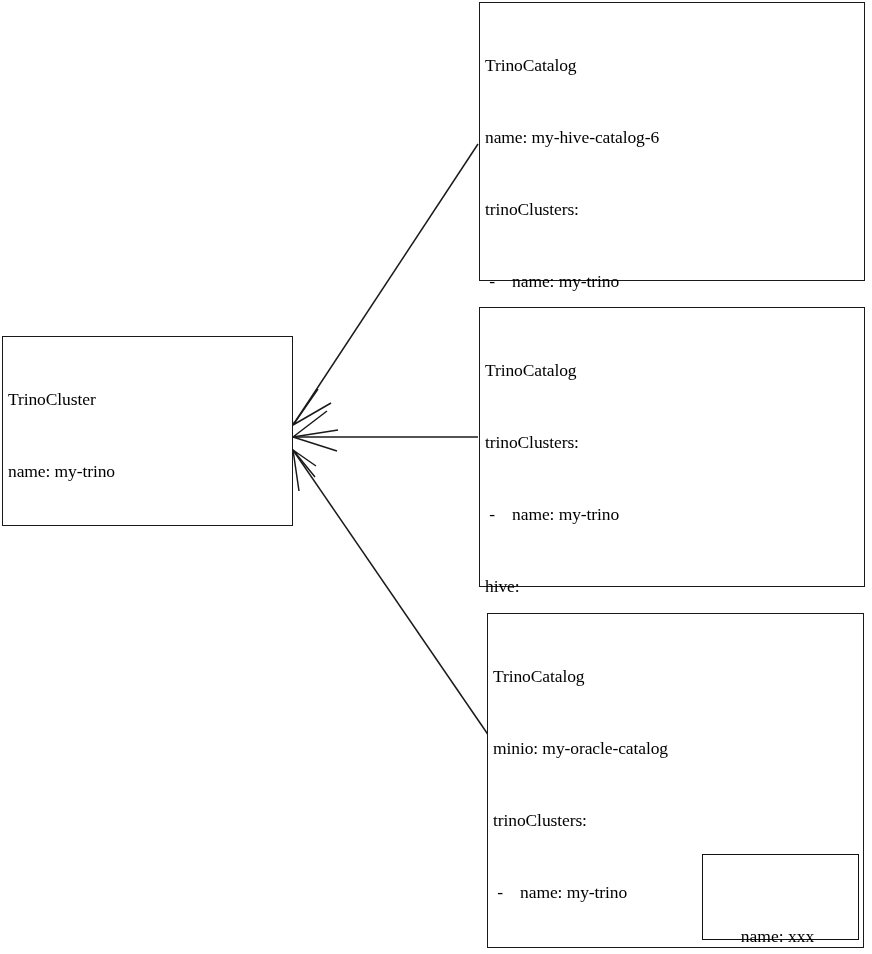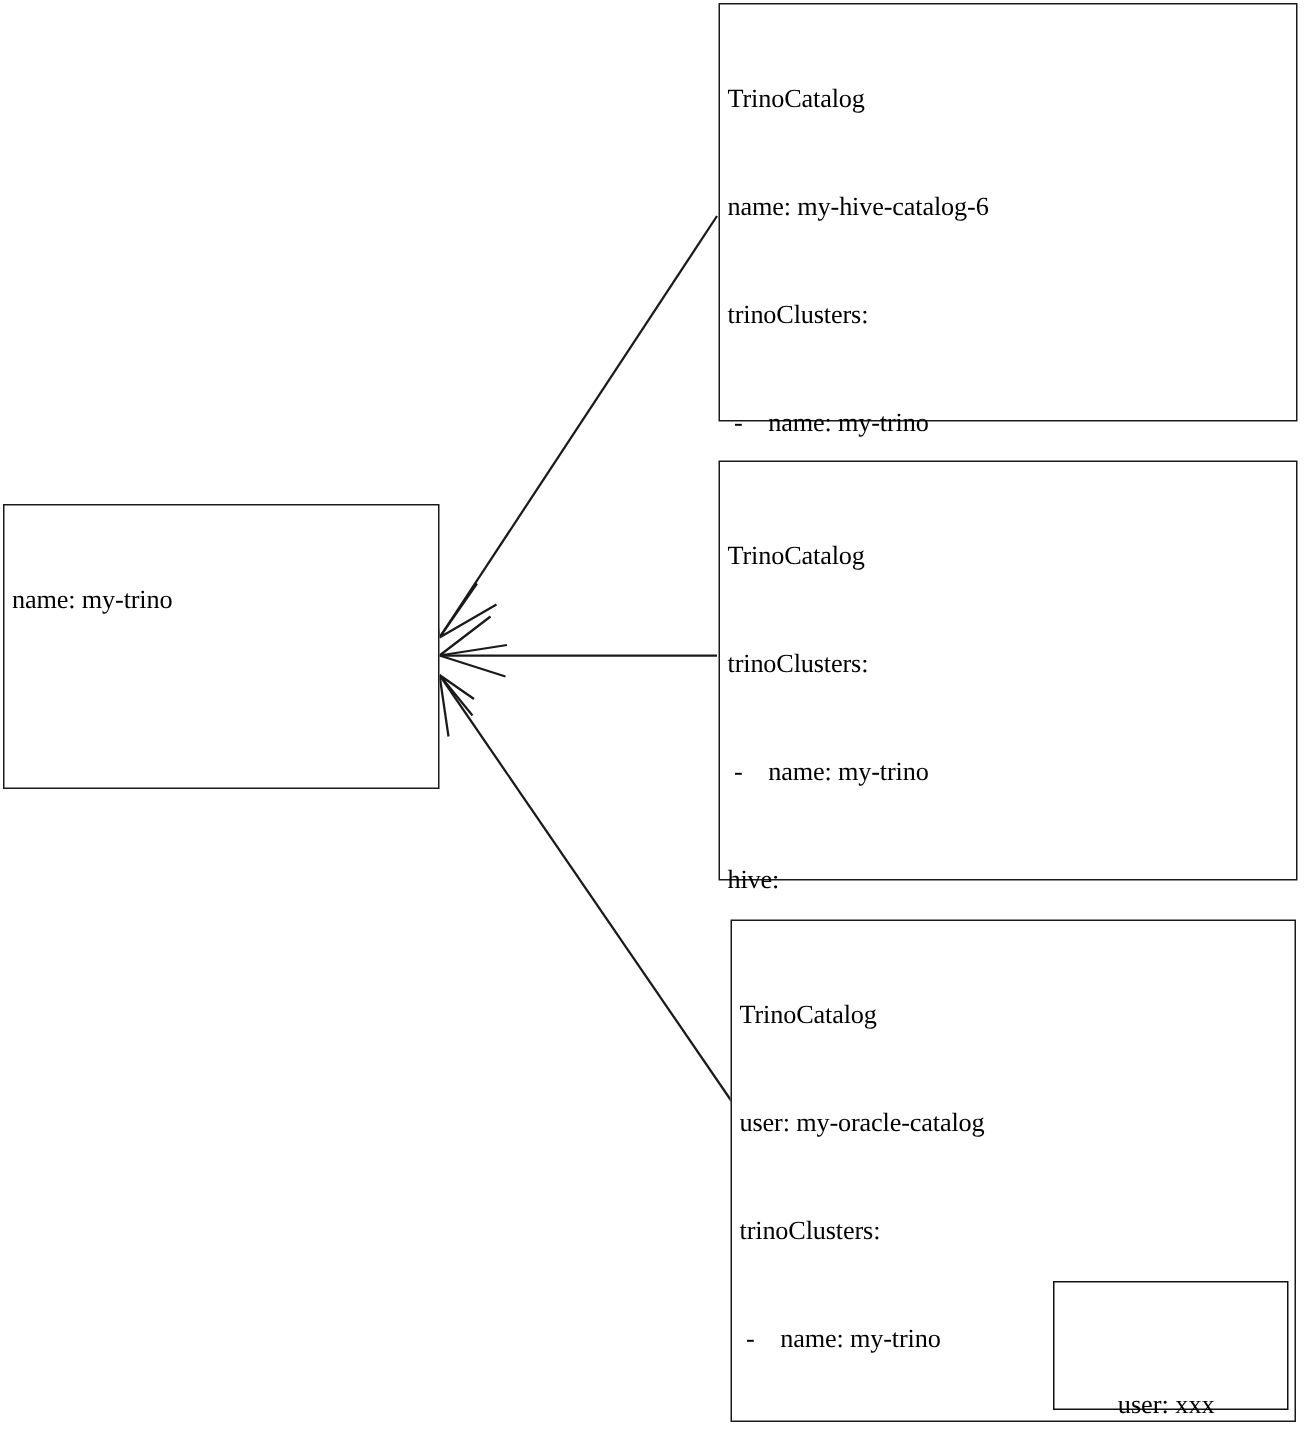--- a/index.html
+++ b/index.html
@@ -117,20 +117,21 @@
       <path d="M 489 736 L 293 450"></path>
       <path d="M 293 450 L 315 477 M 293 450 L 316 466 M 293 450 L 299 491"></path>
 
       <path d="M 759 818 L 789 854"></path>
       <path d="M 789 854 L 766 833 M 789 854 L 779 826"></path>
     </g>
   </svg>
 
   <div class="node" id="node-cluster">
     <div class="node-body">
+      <span class="line">TrinoCluster</span>
       <span class="line">name: my-trino</span>
     </div>
   </div>
 
   <div class="node" id="node-catalog-1">
     <div class="node-body">
       <span class="line">TrinoCatalog</span>
       <span class="line">name: my-hive-catalog-6</span>
       <span class="line">trinoClusters:</span>
       <span class="line"> -    name: my-trino</span>
@@ -150,29 +151,29 @@
       <span class="line">hive:</span>
       <span class="line">   hdfs:</span>
       <span class="line">      # TBD</span>
       <span class="line">   metastore: # whatever</span>
     </div>
   </div>
 
   <div class="node" id="node-catalog-3">
     <div class="node-body">
       <span class="line">TrinoCatalog</span>
-      <span class="line">user: my-oracle-catalog</span>
+      <span class="line">minio: my-oracle-catalog</span>
       <span class="line">trinoClusters:</span>
       <span class="line"> -    name: my-trino</span>
       <span class="line">oracle:</span>
       
       
     </div>
 
     <div id="node-credentials">
       <div class="cred-body">
-        <span class="line">user: xxx</span>
+        <span class="line">name: xxx</span>
         
       </div>
     </div>
   </div>
 
 </div>
 
 </body></html>

